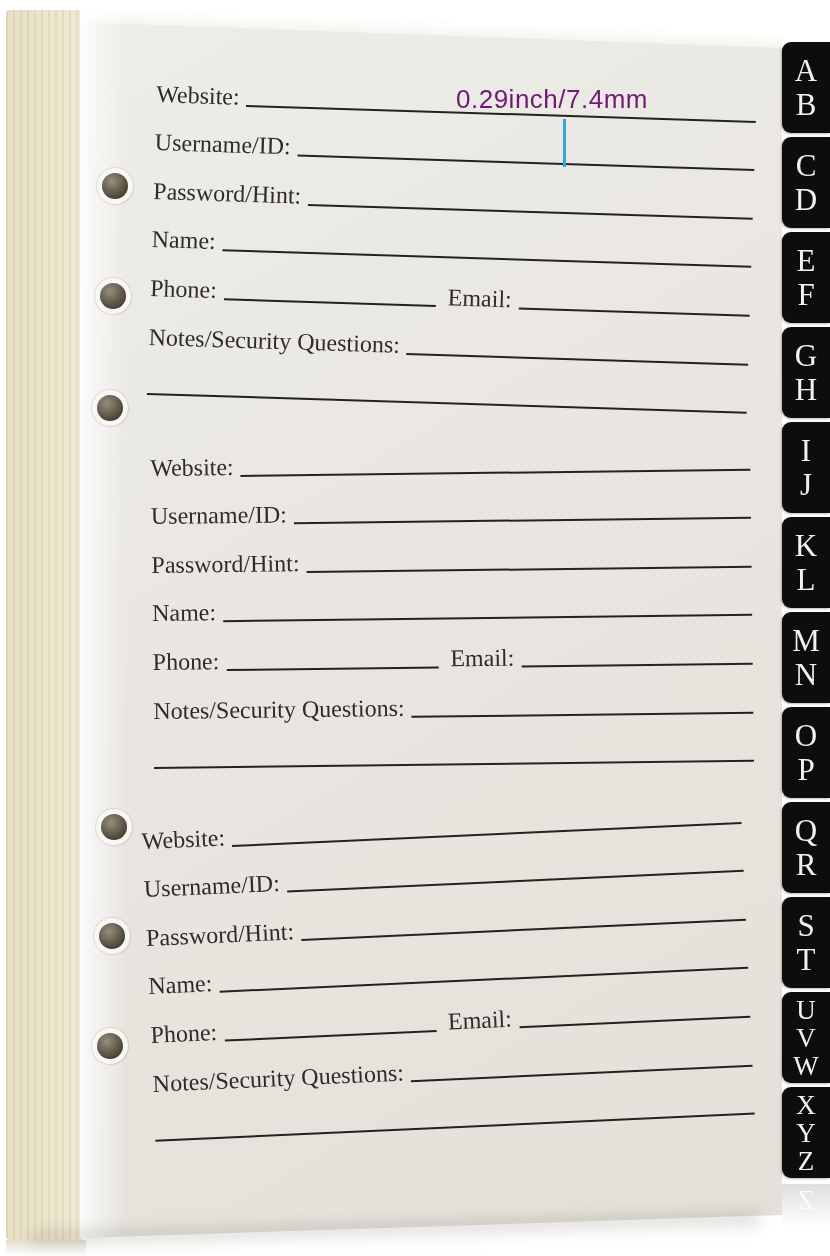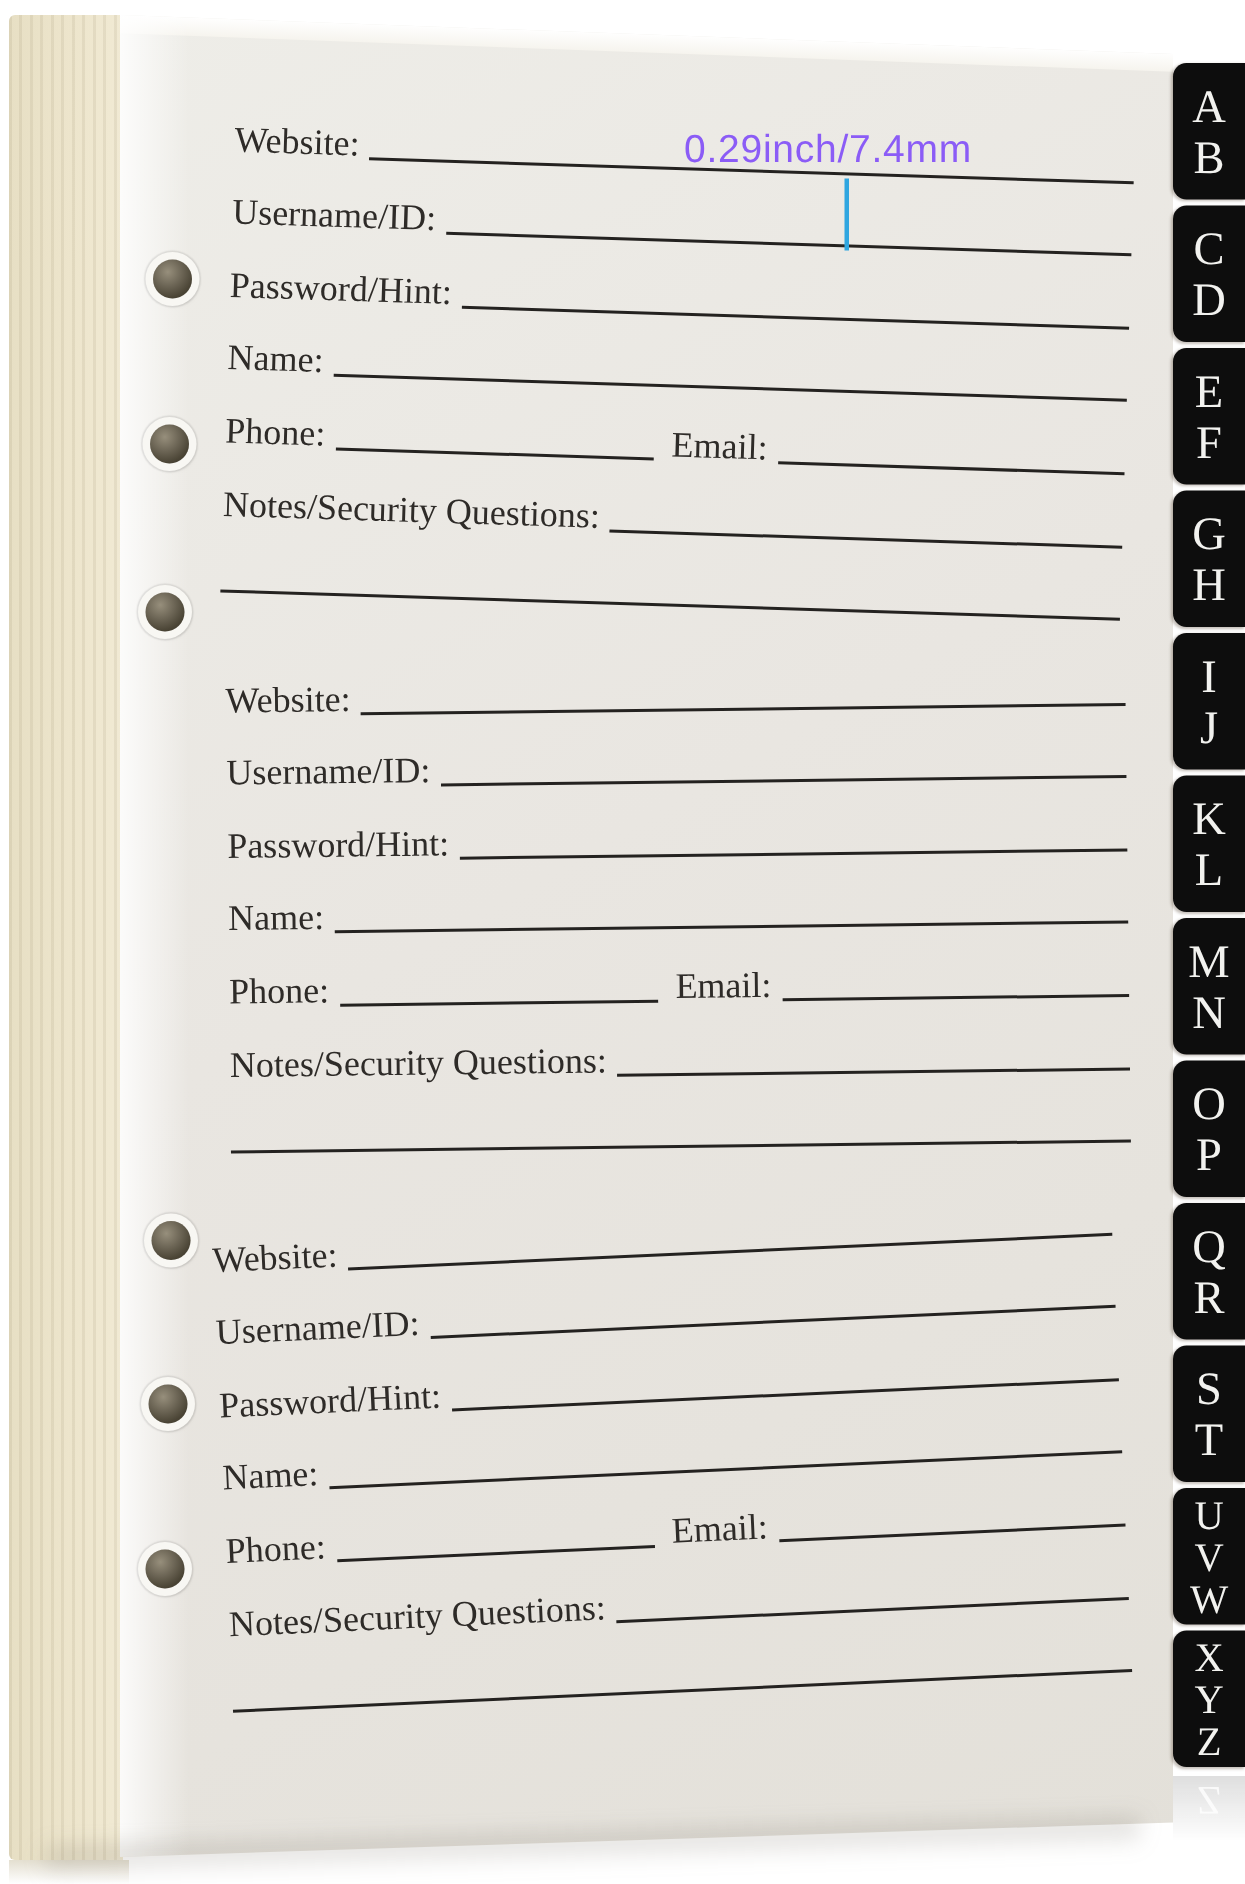--- a/index.html
+++ b/index.html
@@ -39,21 +39,21 @@
   .b3{left:148px;top:809px;transform:rotate(-2.6deg);}
   .row{display:flex;align-items:flex-end;height:48.6px;}
   .lbl{font-size:24px;line-height:1;color:#2e2b28;white-space:nowrap;padding-bottom:5px;}
   .line{flex:1;border-bottom:2.5px solid #242220;margin:0 0 7px 7px;height:0;}
   .line.phone{flex:0 0 212px;}
   .lbl.email{margin-left:12px;}
   .line.full{margin-left:0;}
 
   
   .measure-label{position:absolute;left:456px;top:84px;
-    font-family:"Liberation Sans", sans-serif;font-size:26px;color:#8b5cf6;letter-spacing:.5px;}
+    font-family:"Liberation Sans", sans-serif;font-size:26px;color:#701a75;letter-spacing:.5px;}
   .measure-tick{position:absolute;left:563px;top:119px;width:3px;height:48px;background:#2fa6e0;}
 
   
   .tabs{position:absolute;left:782px;top:42px;width:48px;}
   .tab{height:91px;margin-bottom:4px;background:#0d0d0d;border-radius:9px 0 0 9px;
     display:flex;flex-direction:column;align-items:center;justify-content:center;
     color:#f2f2ef;box-shadow:-1px 1px 2px rgba(60,40,20,0.30);}
   .tab span{display:block;font-size:31px;line-height:34px;text-align:center;}
   .tab.three span{font-size:27px;line-height:28px;}
   .tab-reflection{position:absolute;left:782px;top:1184px;width:48px;height:44px;

